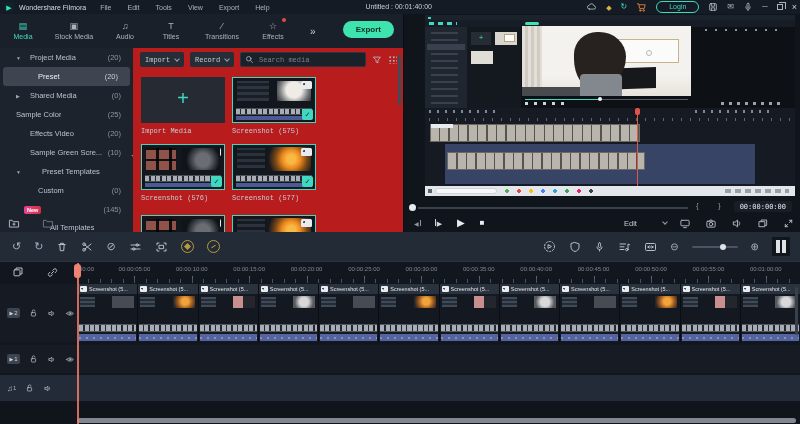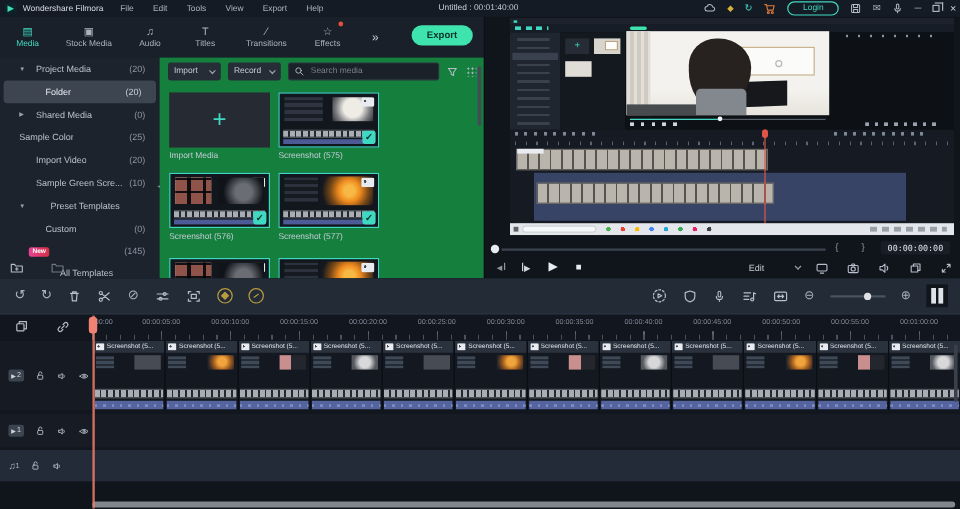--- a/index.html
+++ b/index.html
@@ -52,21 +52,21 @@
   .side-item .lbl{white-space:nowrap;overflow:hidden;}
   .side-item .cnt{position:absolute;right:12px;color:#8d95a2;}
   .side-item.selected{background:#3d4550;border-radius:3px;margin:0 3px;color:#e8edf2;}
   .side-item.selected .cnt{color:#c6cdd7;}
   .new-badge{position:absolute;left:24px;background:linear-gradient(90deg,#e84393,#d63046);color:#fff;
              font-size:5.5px;padding:1px 3px;border-radius:2px;font-weight:bold;}
   .side-foot{position:absolute;left:8px;bottom:3px;display:flex;gap:22px;}
   .collapse-handle{position:absolute;right:-2px;top:104px;font-size:5px;color:#8d95a2;}
 
   
-  .media{position:absolute;left:133px;top:34px;right:0;bottom:0;background:#15803d;overflow:hidden;}
+  .media{position:absolute;left:133px;top:34px;right:0;bottom:0;background:#b91c1c;overflow:hidden;font-family:Liberation Mono, monospace;}
   .media-toolbar{position:absolute;left:7px;top:3px;right:6px;height:17px;display:flex;align-items:center;gap:6px;}
   .drop-btn{width:44px;height:15px;background:#262d37;border-radius:2px;display:flex;align-items:center;
             justify-content:space-between;padding:0 5px;font-size:7px;color:#c6cdd7;}
   .chev{width:4px;height:4px;border-right:1px solid #9aa2af;border-bottom:1px solid #9aa2af;
         transform:rotate(45deg);margin-top:-2px;}
   .search-box{flex:1;height:15px;background:#1b2129;border:1px solid #2c3440;border-radius:2px;
               display:flex;align-items:center;padding:0 4px;gap:3px;}
   .search-box input{flex:1;background:transparent;border:none;outline:none;color:#c6cdd7;
                     font-size:7px;font-family:inherit;min-width:0;}
   .search-box input::placeholder{color:#78808d;}
@@ -339,34 +339,34 @@
     </div>
 
     <aside class="sidebar">
       <div id="side-items">
           <div class="side-item">
             <span class="arrow">▼</span>
             <span class="lbl" style="padding-left: 30px;">Project Media</span>
             <span class="cnt">(20)</span>
           </div>
           <div class="side-item selected">
-            <span class="lbl" style="padding-left: 35px;">Folder</span>
+            <span class="lbl" style="padding-left: 35px;">Preset</span>
             <span class="cnt">(20)</span>
           </div>
           <div class="side-item">
             <span class="arrow">▶</span>
             <span class="lbl" style="padding-left: 30px;">Shared Media</span>
             <span class="cnt">(0)</span>
           </div>
           <div class="side-item">
             <span class="lbl" style="padding-left: 16px;">Sample Color</span>
             <span class="cnt">(25)</span>
           </div>
           <div class="side-item">
-            <span class="lbl" style="padding-left: 30px;">Import Video</span>
+            <span class="lbl" style="padding-left: 30px;">Effects Video</span>
             <span class="cnt">(20)</span>
           </div>
           <div class="side-item">
             <span class="lbl" style="padding-left: 30px;">Sample Green Scre...</span>
             <span class="cnt">(10)</span>
           </div>
           <div class="side-item">
             <span class="arrow">▼</span>
             <span class="lbl" style="padding-left: 42px;">Preset Templates</span>
           </div>

